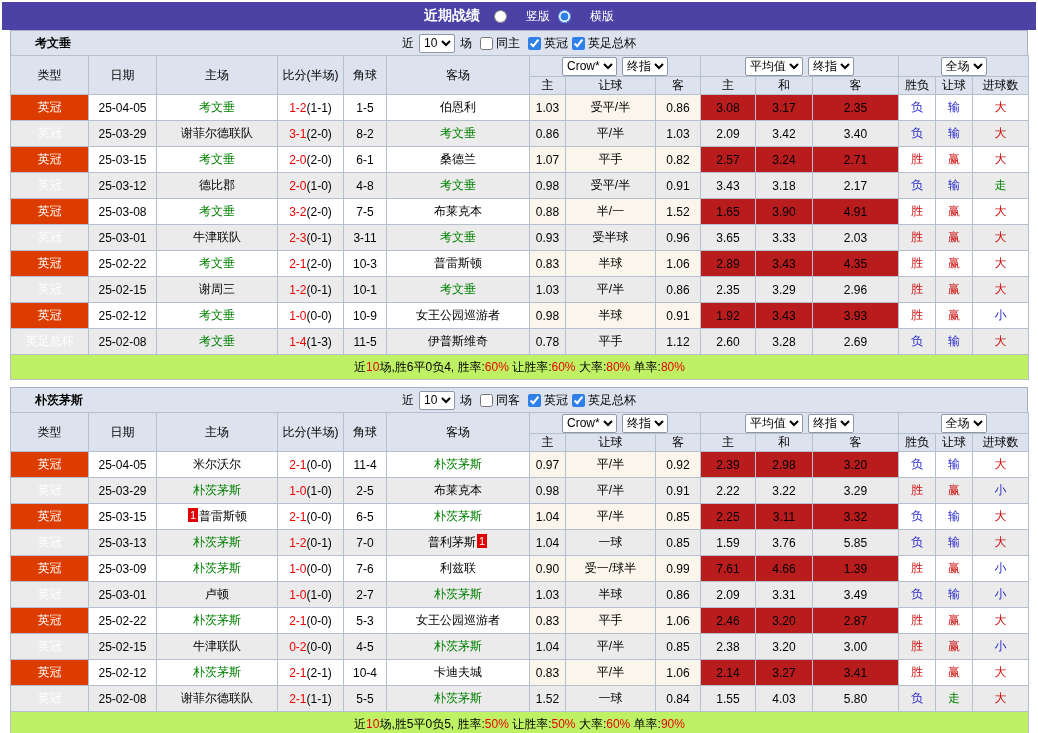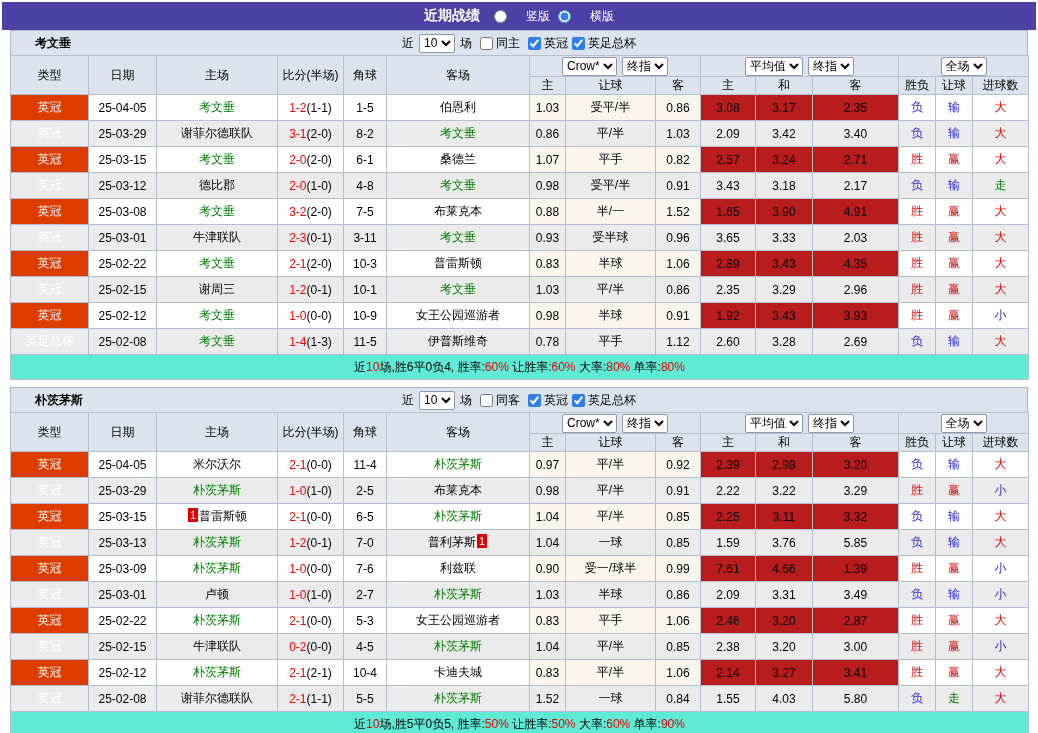--- a/index.html
+++ b/index.html
@@ -46,21 +46,21 @@
   thead tr.subrow th { height:17px; }
   tbody td { height:26px; }
   tbody tr:nth-child(even) td { background:#ebebeb; }
   tbody td.league { background:#dc3c00; color:#fff; }
   tbody td.cup    { background:#0000cc; color:#fff; }
   tbody td.cream  { background:#fbf6ec; }
   tbody td.blue   { background:#b91c1c; }
   .green { color:#008000; }
   .score { color:#ee0000; }
   td.r { color:#cf1010; } td.b { color:#2a2ace; } td.g { color:#008000; }
-  tfoot td { height:25px; background:#5eead4; border:1px solid #b6bfce;text-align:center; }
+  tfoot td { height:25px; background:#bef264; border:1px solid #b6bfce;text-align:center; }
   tfoot .red { color:#e80000; }
   .badge {
     display:inline-block; background:#e00000; color:#fff;
     font-size:11px; line-height:14px; padding:0 2px; margin:0 1px; vertical-align:1px;
   }
   .gap { height:7px; }
   .selwrap { display:flex; align-items:center; justify-content:center; gap:5px; }
 </style>
 </head>
 <body>

